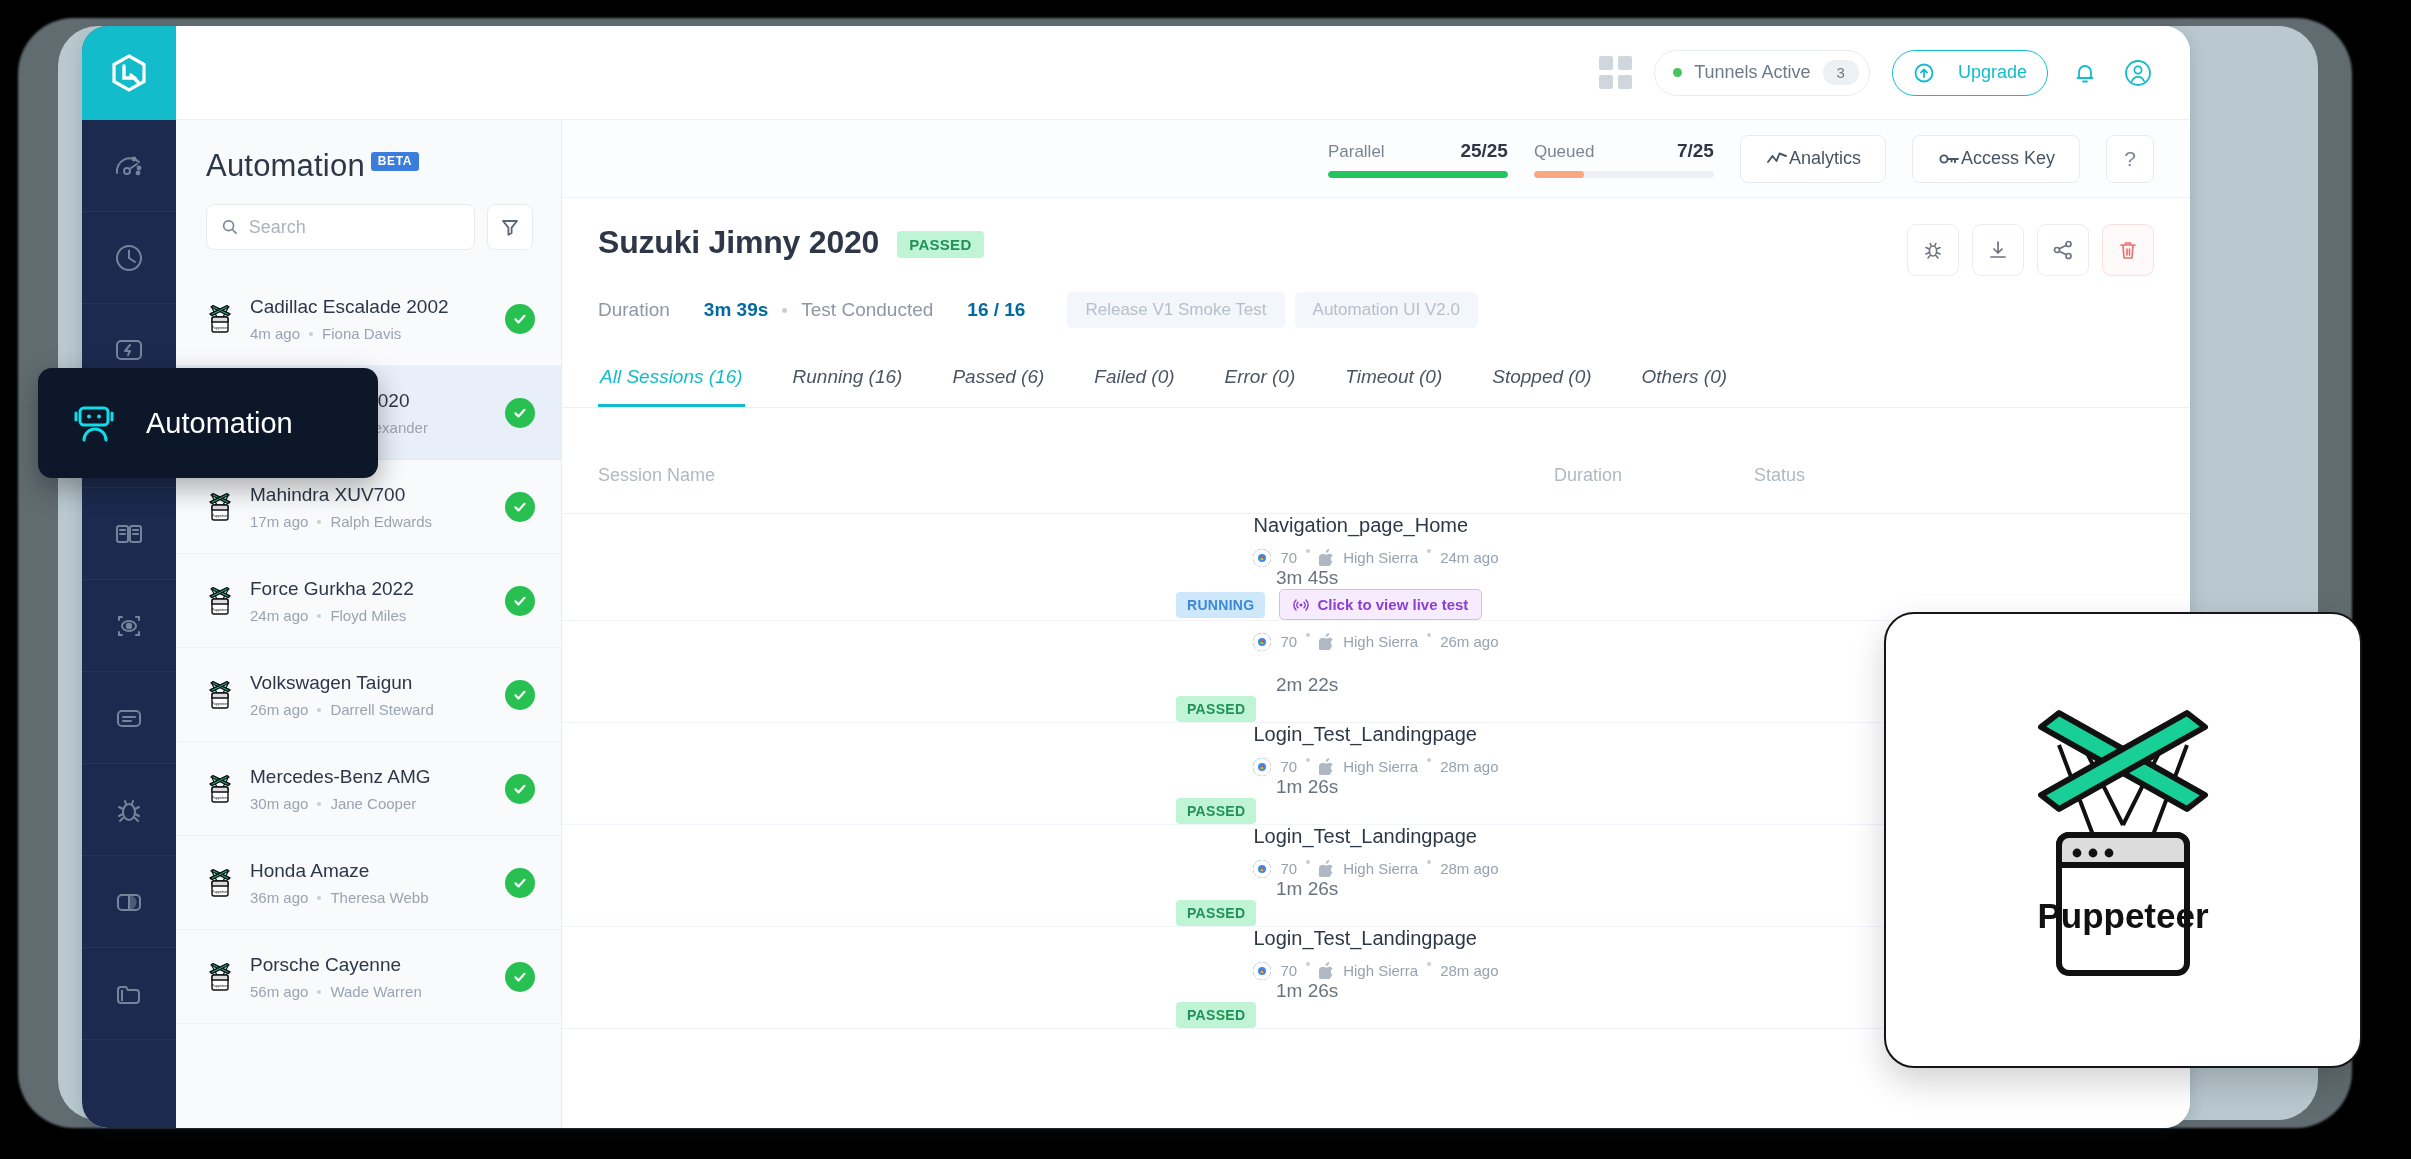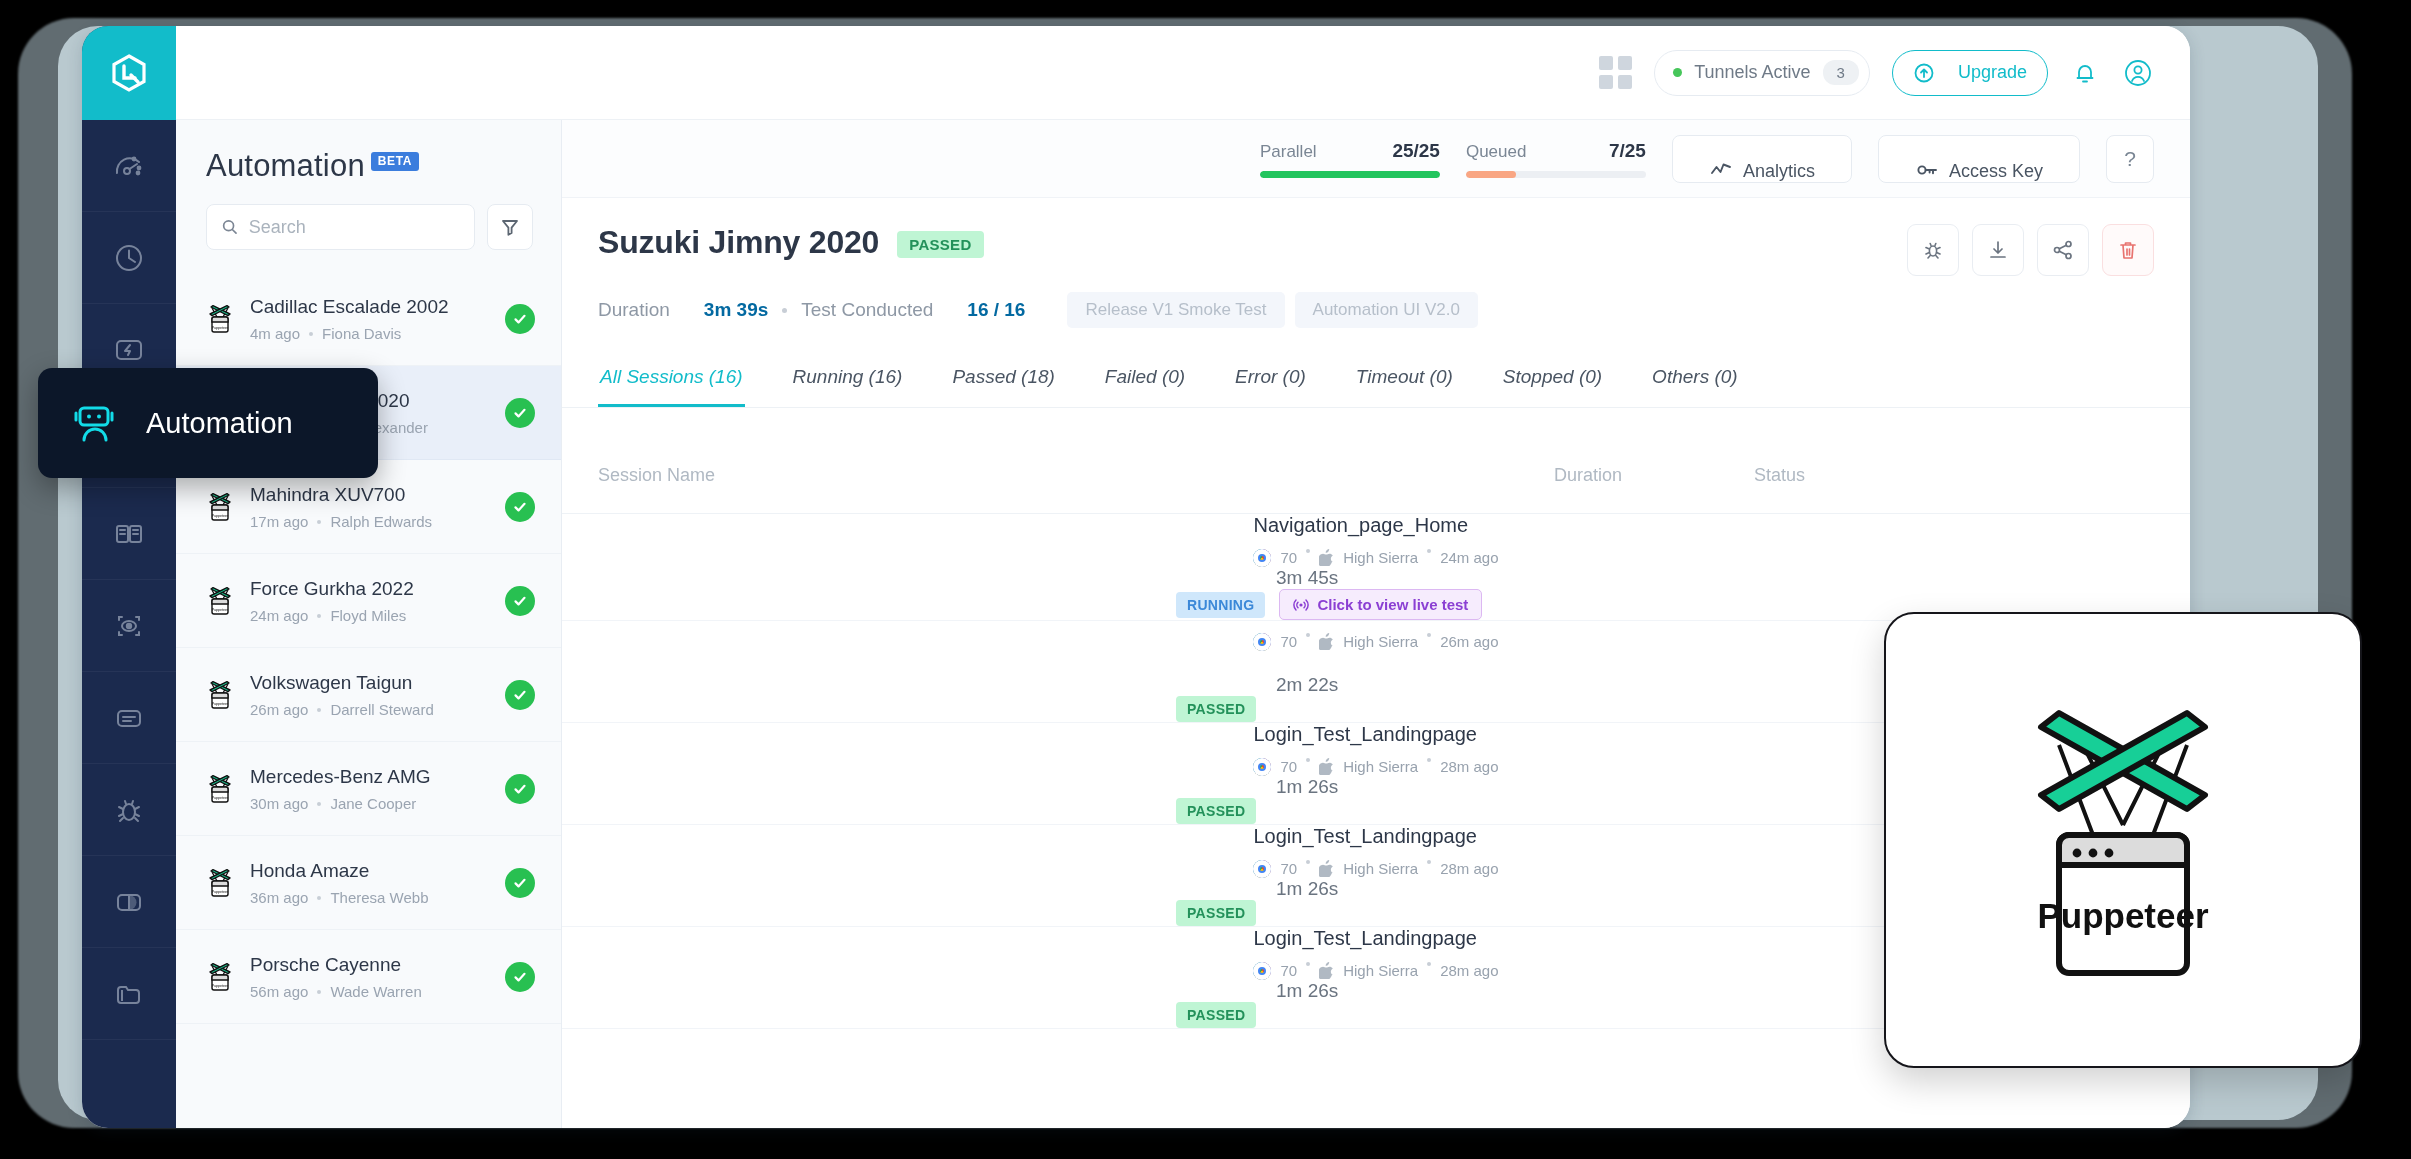--- a/index.html
+++ b/index.html
@@ -141,21 +141,21 @@
     background:#fcfdfe;
   }
   .stat{ width:180px; }
   .stat-top{ display:flex; justify-content:space-between; align-items:baseline; }
   .stat-label{ font-size:17px; color:#7a8694; }
   .stat-value{ font-size:19px; color:#2d3748; font-weight:700; }
   .stat-bar{ margin-top:9px; height:7px; border-radius:4px; background:#eceff3; overflow:hidden;}
   .stat-fill{ height:100%; border-radius:4px; }
   .pill-btn{
     height:48px; border:1px solid #e6ebf1; border-radius:8px; background:#fff;
-    display:flex; align-items:flex-end; gap:10px; padding:0 36px;
+    display:flex; align-items:center; gap:0; padding:0 24px;
     font-size:18px; color:#4a5563; cursor:pointer;
   }
   .help-btn{
     width:48px; height:48px; border:1px solid #e6ebf1; border-radius:8px; background:#fff;
     display:flex; align-items:center; justify-content:center;
     font-size:21px; color:#7a8694; cursor:pointer;
   }
 
   .detail-head{ padding:26px 36px 0 36px; }
   .dh-title-row{ display:flex; align-items:flex-start; }
@@ -670,21 +670,21 @@
           <span id="tag-slot" style="display:flex;margin-left:18px;">
               <span class="tag">Release V1 Smoke Test</span>
               <span class="tag">Automation UI V2.0</span>
             </span>
         </div>
       </div>
 
       <div class="tabs" id="tabs">
           <div class="tab active">All Sessions (16)</div>
           <div class="tab">Running (16)</div>
-          <div class="tab">Passed (18)</div>
+          <div class="tab">Passed (6)</div>
           <div class="tab">Failed (0)</div>
           <div class="tab">Error (0)</div>
           <div class="tab">Timeout (0)</div>
           <div class="tab">Stopped (0)</div>
           <div class="tab">Others (0)</div>
         </div>
 
       <div class="table-head">
         <div class="th col-name">Session Name</div>
         <div class="th col-dur">Duration</div>

